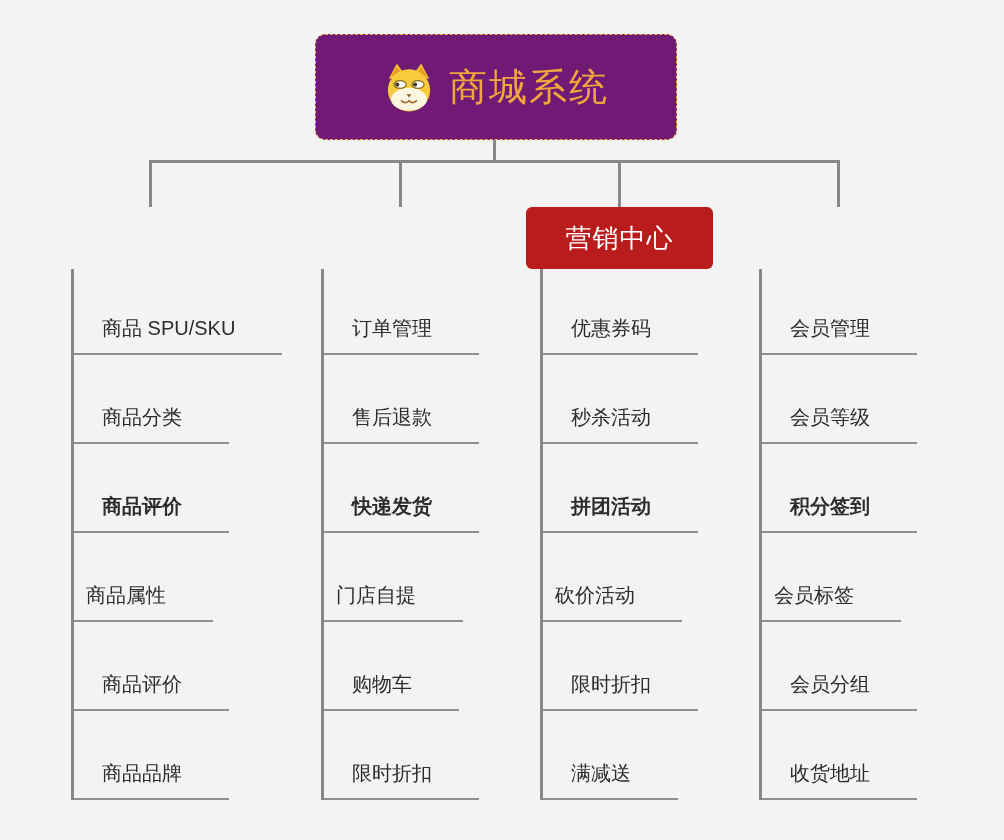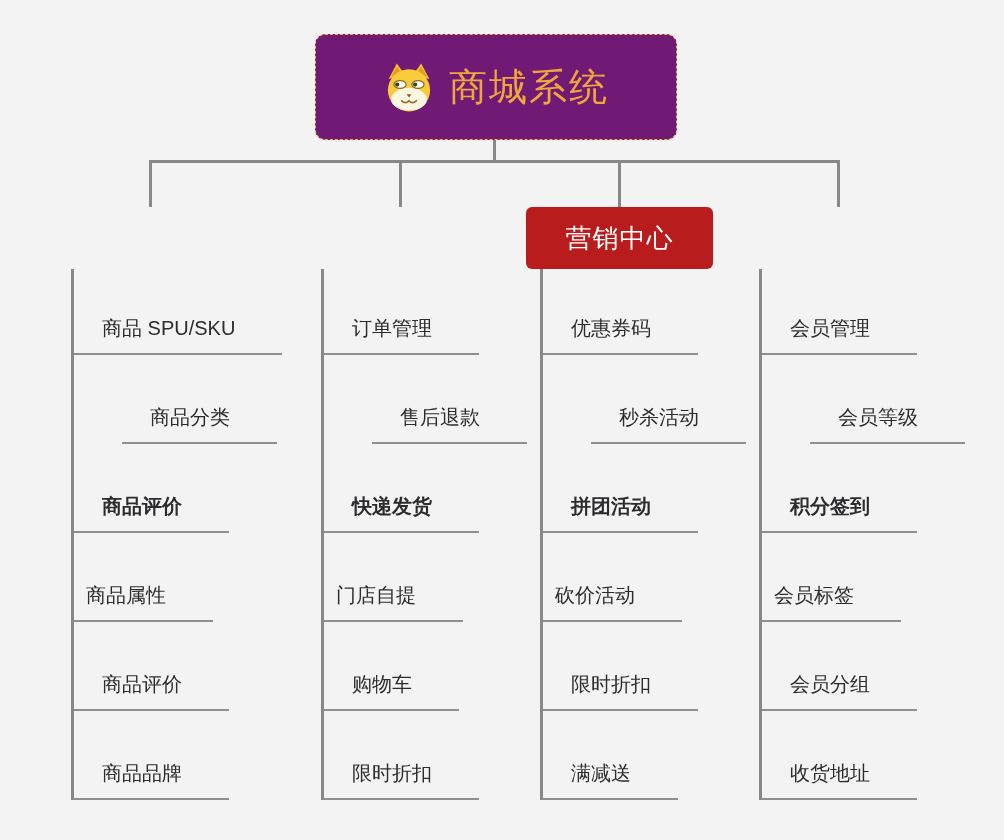--- a/index.html
+++ b/index.html
@@ -64,21 +64,21 @@
   .topic{
     position:absolute;left:0;
     box-sizing:content-box;
     height:30px;line-height:30px;
     padding:0 47px 10px 28px;
     border-bottom:2px solid #8f8f8f;
     font-size:20px;color:#2c2c2e;
     white-space:nowrap;
   }
   .topic.i0{top:44px;}
-  .topic.i1{top:133px;margin-left:48px;}
+  .topic.i1{top:133px;}
   .topic.i2{top:222px;font-weight:bold;}
   .topic.i3{top:311px;padding-left:12px;}
   .topic.i4{top:400px;}
   .topic.i5{top:489px;}
 </style>
 </head>
 <body>
 
 <div class="canvas">
 

